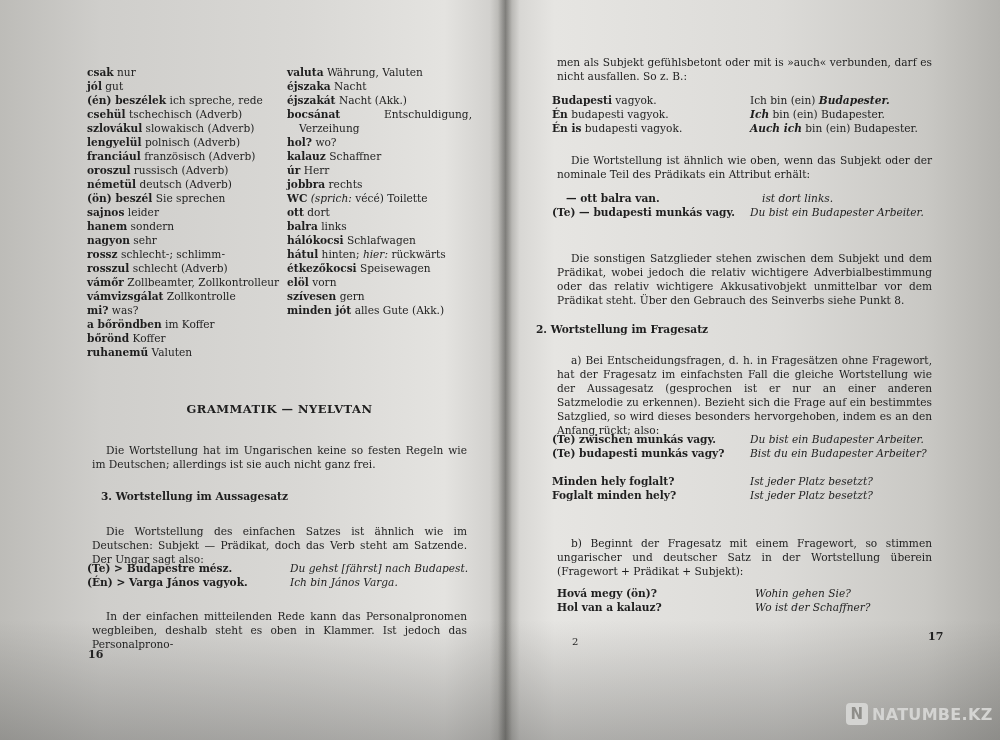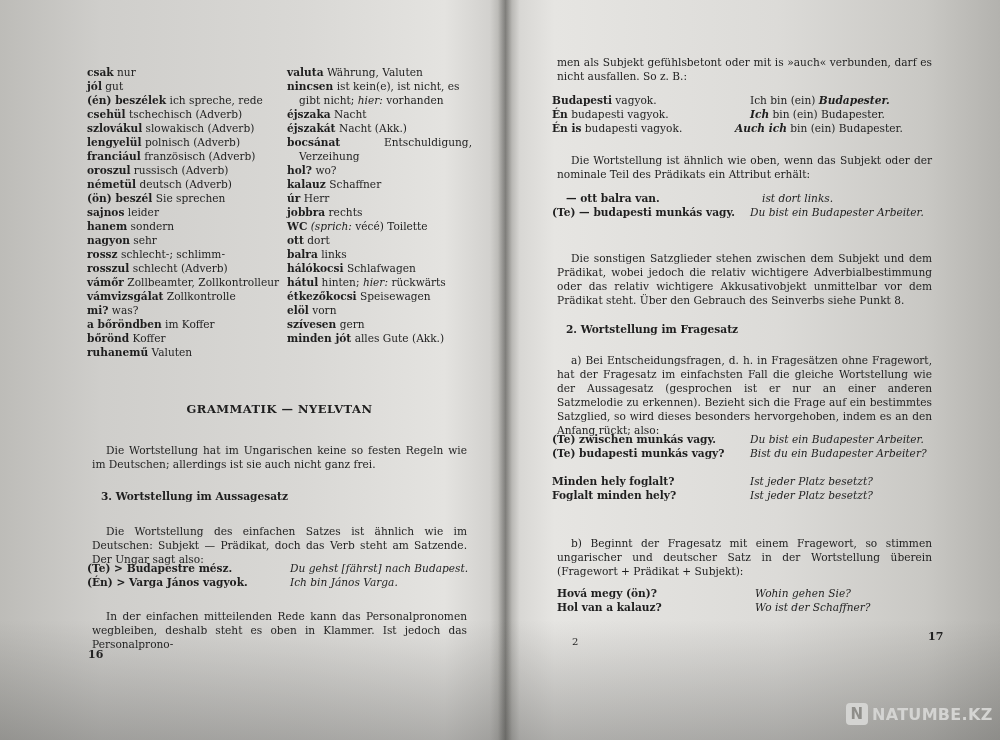--- a/index.html
+++ b/index.html
@@ -93,21 +93,20 @@
   <div class="vocab-item"><span class="hu">vámőr</span> <span>Zollbeamter, Zollkontrolleur</span></div>
   <div class="vocab-item"><span class="hu">vámvizsgálat</span> <span>Zollkontrolle</span></div>
   <div class="vocab-item"><span class="hu">mi?</span> <span>was?</span></div>
   <div class="vocab-item"><span class="hu">a bőröndben</span> <span>im Koffer</span></div>
   <div class="vocab-item"><span class="hu">bőrönd</span> <span>Koffer</span></div>
   <div class="vocab-item"><span class="hu">ruhanemű</span> <span>Valuten</span></div>
 </div>
 
 <div class="vocab vocab-col2 text">
   <div class="vocab-item"><span class="hu">valuta</span> <span>Währung, Valuten</span></div>
-  <div class="vocab-item wrap"><span class="hu">nincsen</span> <span>ist kein(e), ist nicht, es gibt nicht;</span> <span class="i">hier:</span> <span>vorhanden</span></div>
   <div class="vocab-item"><span class="hu">éjszaka</span> <span>Nacht</span></div>
   <div class="vocab-item"><span class="hu">éjszakát</span> <span>Nacht (Akk.)</span></div>
   <div class="vocab-item wrap" style="text-align:justify"><span class="hu">bocsánat</span> <span>Entschuldigung, Verzeihung</span></div>
   <div class="vocab-item"><span class="hu">hol?</span> <span>wo?</span></div>
   <div class="vocab-item"><span class="hu">kalauz</span> <span>Schaffner</span></div>
   <div class="vocab-item"><span class="hu">úr</span> <span>Herr</span></div>
   <div class="vocab-item"><span class="hu">jobbra</span> <span>rechts</span></div>
   <div class="vocab-item"><span class="hu">WC</span> <span class="i">(sprich:</span> <span>vécé) Toilette</span></div>
   <div class="vocab-item"><span class="hu">ott</span> <span>dort</span></div>
   <div class="vocab-item"><span class="hu">balra</span> <span>links</span></div>
@@ -156,21 +155,21 @@
   <div class="ex-row" style="position:relative">
     <span><b>Budapesti</b><span> vagyok.</span></span>
     <span style="position:absolute; left:198px; white-space:nowrap"><span>Ich bin (ein) </span><b class="i">Budapester.</b></span>
   </div>
   <div class="ex-row" style="position:relative">
     <span><b>Én</b><span> budapesti vagyok.</span></span>
     <span style="position:absolute; left:198px; white-space:nowrap"><b class="i">Ich</b><span> bin (ein) Budapester.</span></span>
   </div>
   <div class="ex-row" style="position:relative">
     <span><b>Én is</b><span> budapesti vagyok.</span></span>
-    <span style="position:absolute; left:183px; white-space:nowrap"><b class="i">Auch ich</b><span> bin (ein) Budapester.</span></span>
+    <span style="position:absolute; left:198px; white-space:nowrap"><b class="i">Auch ich</b><span> bin (ein) Budapester.</span></span>
   </div>
 </div>
 
 <div class="para text" style="left:552px; top:148px; width:385px;">
   <p>Die Wortstellung ist ähnlich wie oben, wenn das Subjekt oder der nominale Teil des Prädikats ein Attribut erhält:</p>
 </div>
 
 <div class="ex-table text" style="left:552px; top:191px; width:385px;">
   <div class="ex-row" style="position:relative">
       <span class="hu" style="padding-left:14px">— ott balra van.</span>
@@ -179,21 +178,21 @@
   <div class="ex-row" style="position:relative">
       <span class="hu">(Te) — budapesti munkás vagy.</span>
       <span class="de" style="left:198px">Du bist ein Budapester Arbeiter.</span>
     </div>
 </div>
 
 <div class="para text" style="left:552px; top:246px; width:385px;">
   <p>Die sonstigen Satzglieder stehen zwischen dem Subjekt und dem Prädikat, wobei jedoch die relativ wichtigere Adverbialbestimmung oder das relativ wichtigere Akkusativobjekt unmittelbar vor dem Prädikat steht. Über den Gebrauch des Seinverbs siehe Punkt 8.</p>
 </div>
 
-<div class="sec-title text" style="left:566px; top:322px;text-align:right;">2. Wortstellung im Fragesatz</div>
+<div class="sec-title text" style="left:536px; top:322px;text-align:right;">2. Wortstellung im Fragesatz</div>
 
 <div class="para text" style="left:552px; top:348px; width:385px;">
   <p>a) Bei Entscheidungsfragen, d. h. in Fragesätzen ohne Fragewort, hat der Fragesatz im einfachsten Fall die gleiche Wortstellung wie der Aussagesatz (gesprochen ist er nur an einer anderen Satzmelodie zu erkennen). Bezieht sich die Frage auf ein bestimmtes Satzglied, so wird dieses besonders hervorgehoben, indem es an den Anfang rückt; also:</p>
 </div>
 
 <div class="ex-table text" style="left:552px; top:432px; width:385px;">
   <div class="ex-row" style="position:relative">
       <span class="hu">(Te) zwischen munkás vagy.</span>
       <span class="de" style="left:198px">Du bist ein Budapester Arbeiter.</span>
     </div>

